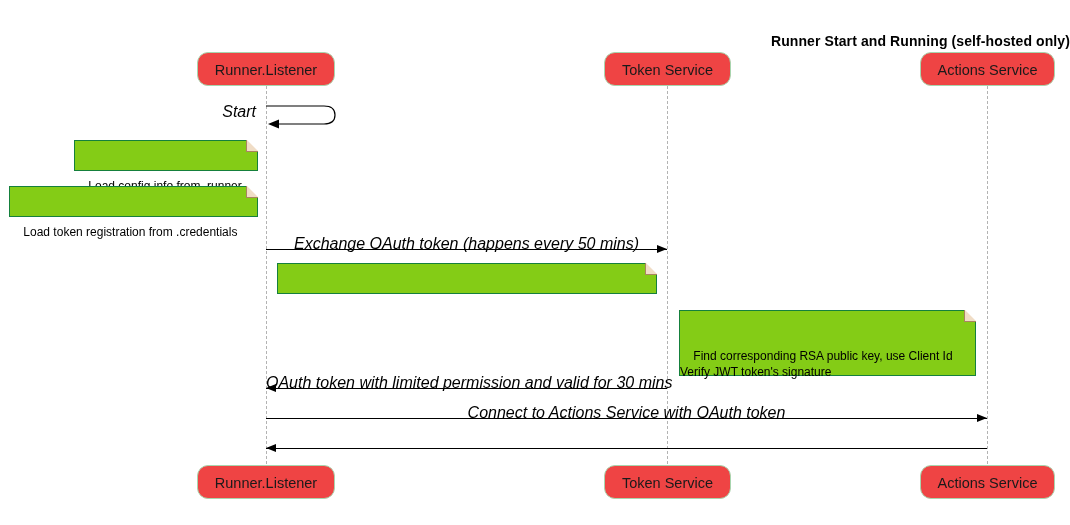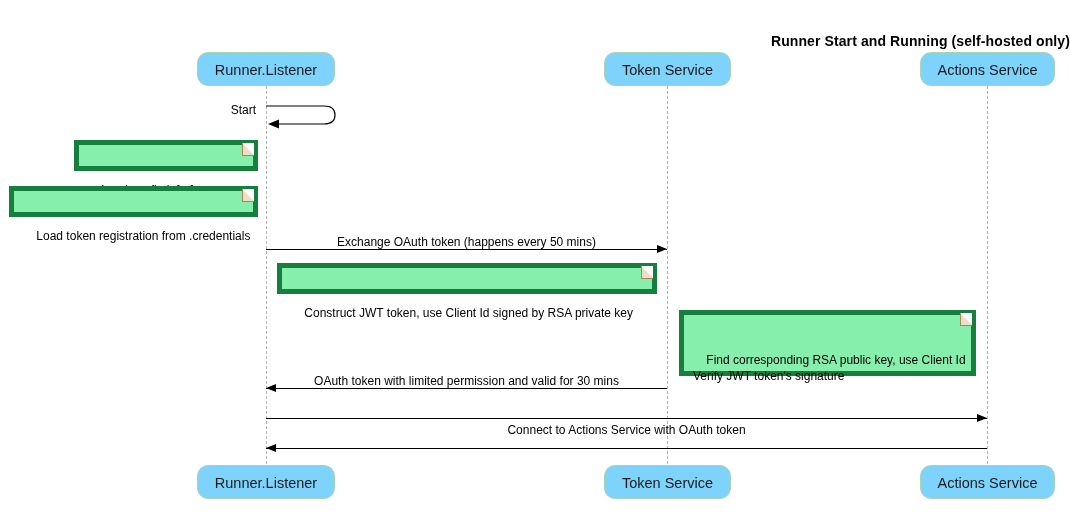--- a/index.html
+++ b/index.html
@@ -36,41 +36,41 @@
   
   .lifeline {
     position: absolute;
     width: 0;
     border-left: 1px dashed #b3b3b3;
   }
 
   
   .participant {
     position: absolute;
-    background: #7dd3fc;
+    background: #ef4444;
     border: 1px solid #a8d5ae;
     border-radius: 11px;
     height: 34px;
     line-height: 34px;
     text-align: center;
     font-size: 14.5px;
     color: #1a1a1a;
     white-space: nowrap;
     box-sizing: border-box;
   }
 
   
   .note {
     position: absolute;
-    background: #86efac;
-    border: 5px solid #15803d;
+    background: #84cc16;
+    border: 1px solid #15803d;
     box-sizing: border-box;
     font-size: 12px;
     color: #000;
-    padding: 5px 8px 5px 9px;
+    padding: 5px 8px 5px 0;
     white-space: pre;
     line-height: 16px;
   }
   .note .fold {
     position: absolute;
     top: -1px;
     right: -1px;
     width: 11px;
     height: 11px;
     background: #f0ddc6;
@@ -89,24 +89,25 @@
   }
 
   
   .msg-line {
     position: absolute;
     height: 0;
     border-top: 1px solid #000000;
   }
   .msg-label {
     position: absolute;
-    font-size: 12px;
+    font-size: 16px;
     color: #000;
     white-space: nowrap;
     text-align: center;
+    font-style: italic;
   }
   .arrow-head {
     position: absolute;
     width: 0;
     height: 0;
   }
   .arrow-head.right {
     border-top: 4.5px solid transparent;
     border-bottom: 4.5px solid transparent;
     border-left: 10px solid #000000;
@@ -161,33 +162,32 @@
     <span class="fold"></span>
     <span>Load token registration from .credentials</span>
   </div>
 
   <div class="msg-label" style="left:266px; top:235px; width:401px;">Exchange OAuth token (happens every 50 mins)</div>
   <div class="msg-line" style="left:266px; top:249px; width:401px;"></div>
   <div class="arrow-head right" style="left:657px; top:244.5px;"></div>
 
   <div class="note" style="left:277px; top:263px; width:380px; height:31px;">
     <span class="fold"></span>
-    <span>Construct JWT token, use Client Id signed by RSA private key</span>
   </div>
 
   <div class="note" style="left:679px; top:310px; width:297px; height:66px;">
     <span class="fold"></span>
     <span>Find corresponding RSA public key, use Client Id
 Verify JWT token's signature</span>
   </div>
 
   <div class="msg-label" style="left:266px; top:374px; width:401px;">OAuth token with limited permission and valid for 30 mins</div>
   <div class="msg-line" style="left:266px; top:388px; width:401px;"></div>
   <div class="arrow-head left" style="left:266px; top:383.5px;"></div>
 
-  <div class="msg-label" style="left:266px; top:404px; width:721px;margin-top:19px;">Connect to Actions Service with OAuth token</div>
+  <div class="msg-label" style="left:266px; top:404px; width:721px;">Connect to Actions Service with OAuth token</div>
   <div class="msg-line" style="left:266px; top:418px; width:721px;"></div>
   <div class="arrow-head right" style="left:977px; top:413.5px;"></div>
 
   <div class="msg-line" style="left:266px; top:448px; width:721px;"></div>
   <div class="arrow-head left" style="left:266px; top:443.5px;"></div>
 
 </div>
 
 </body></html>

